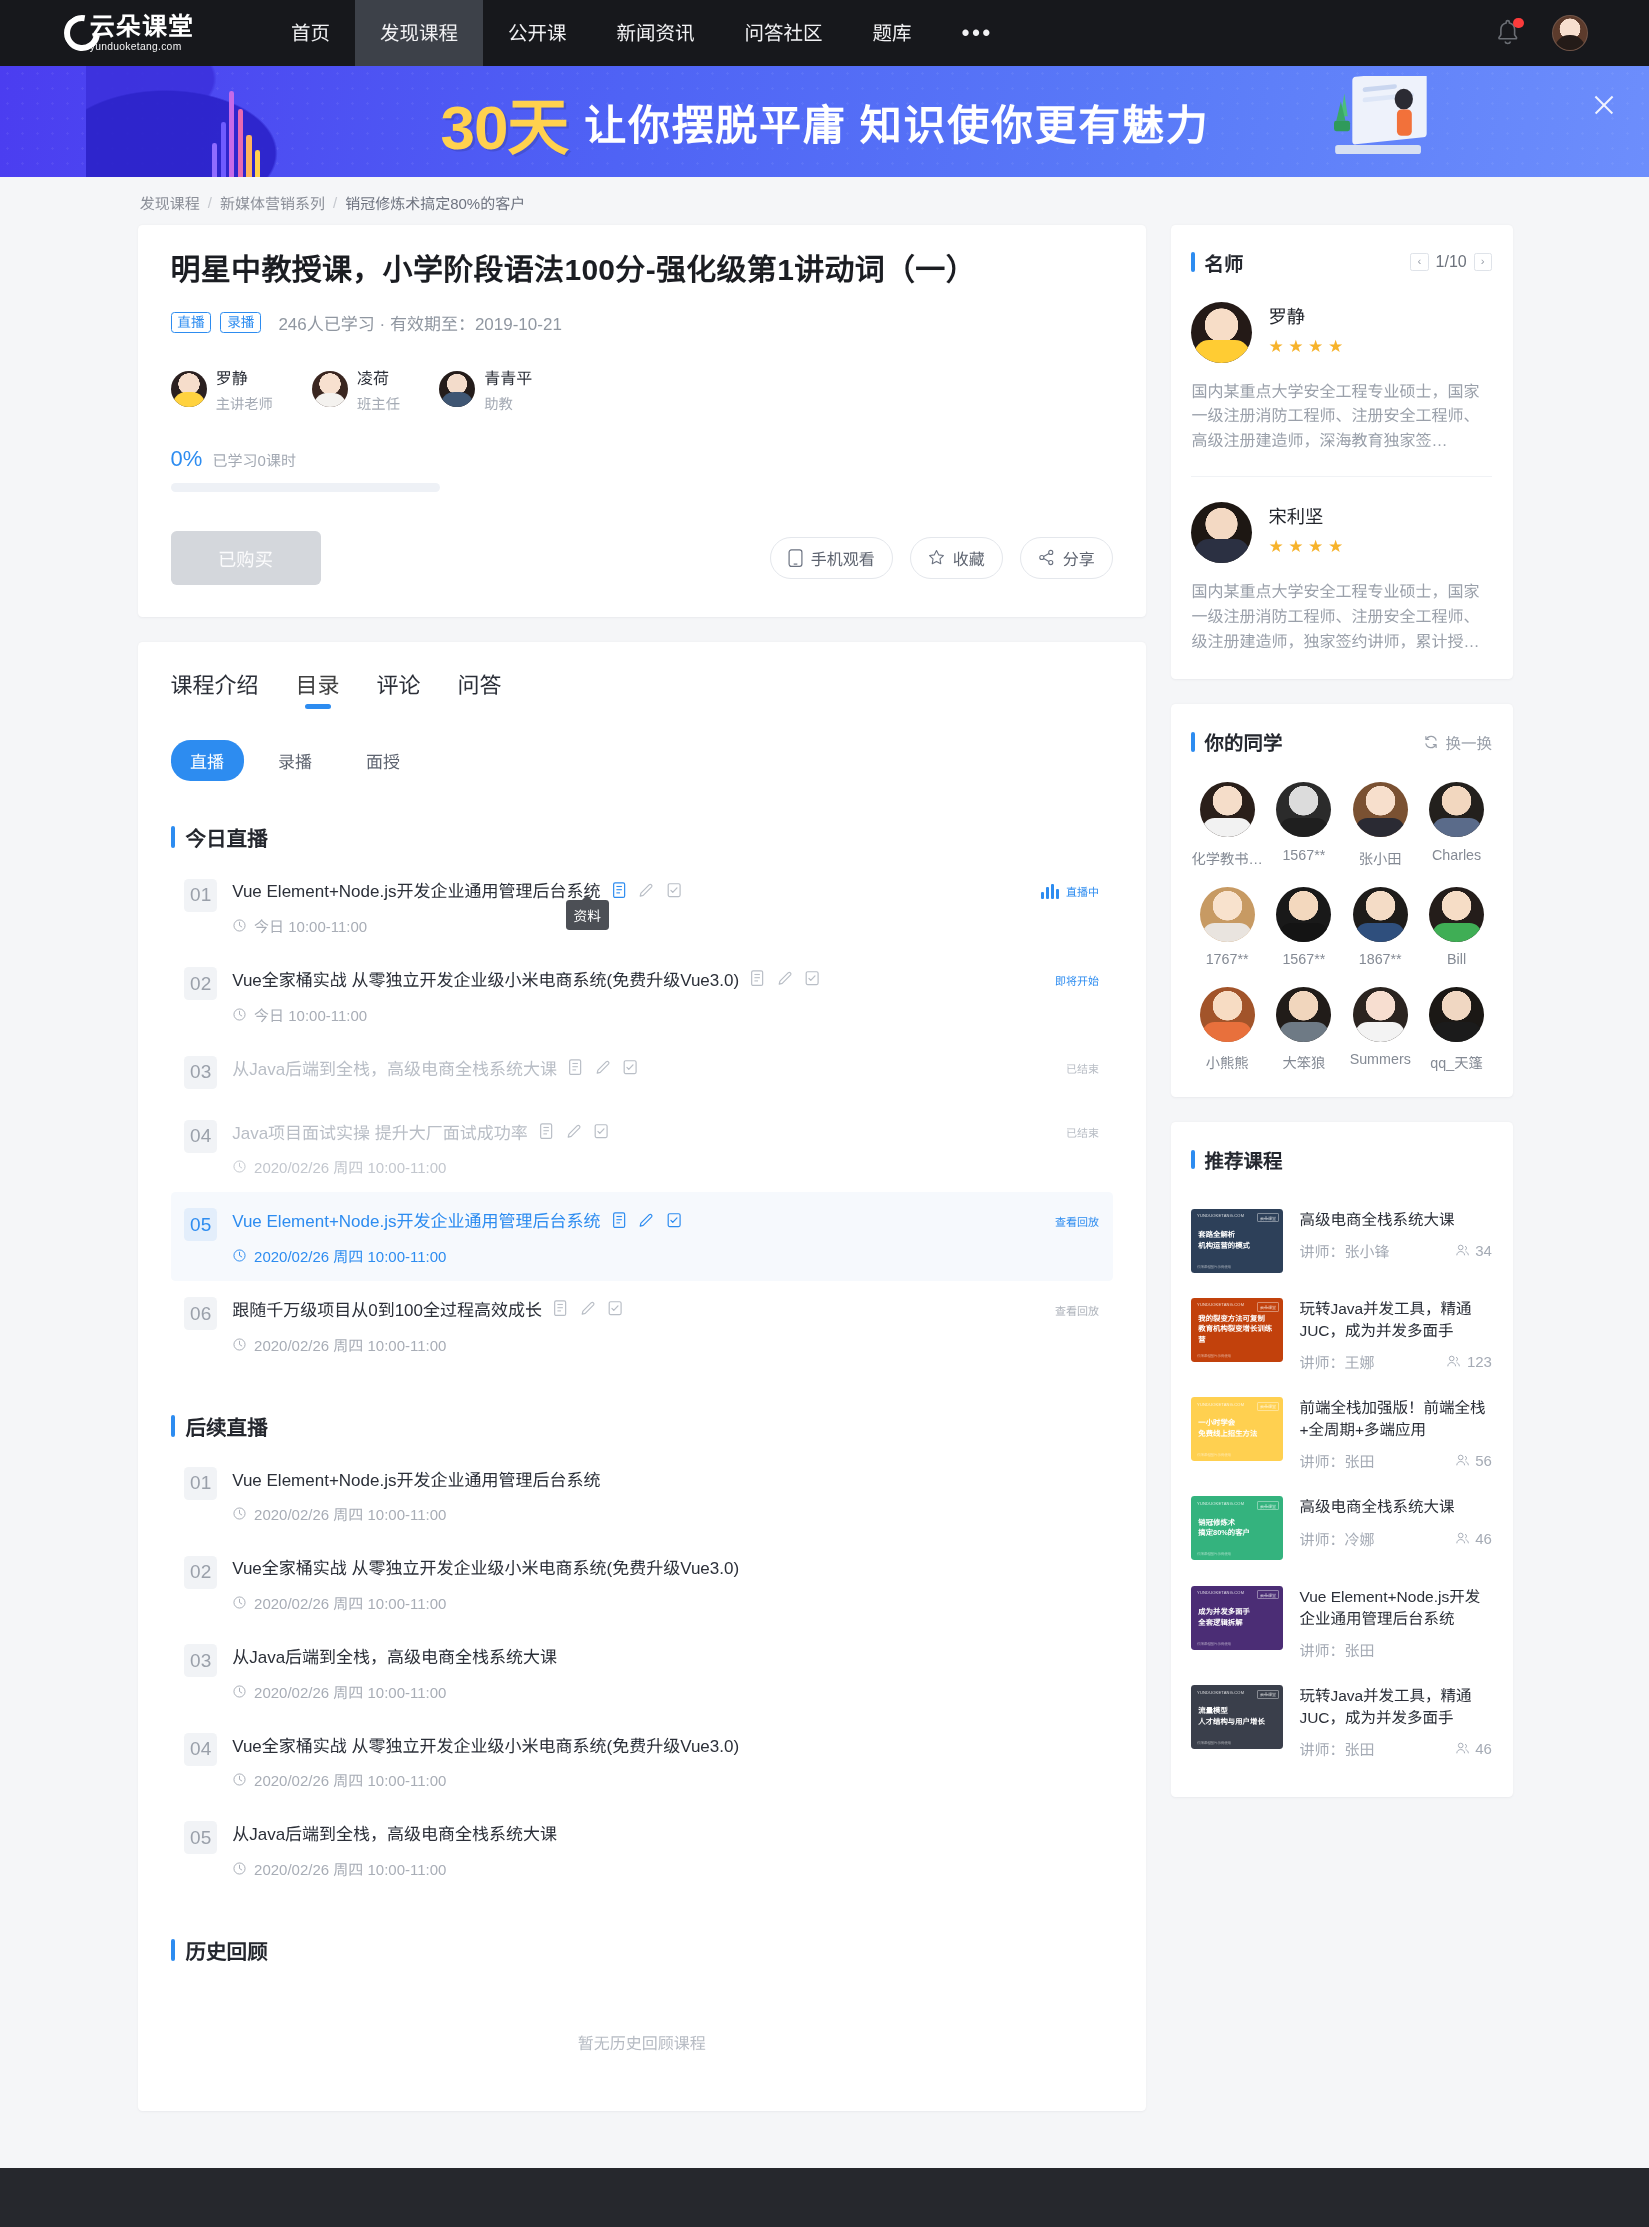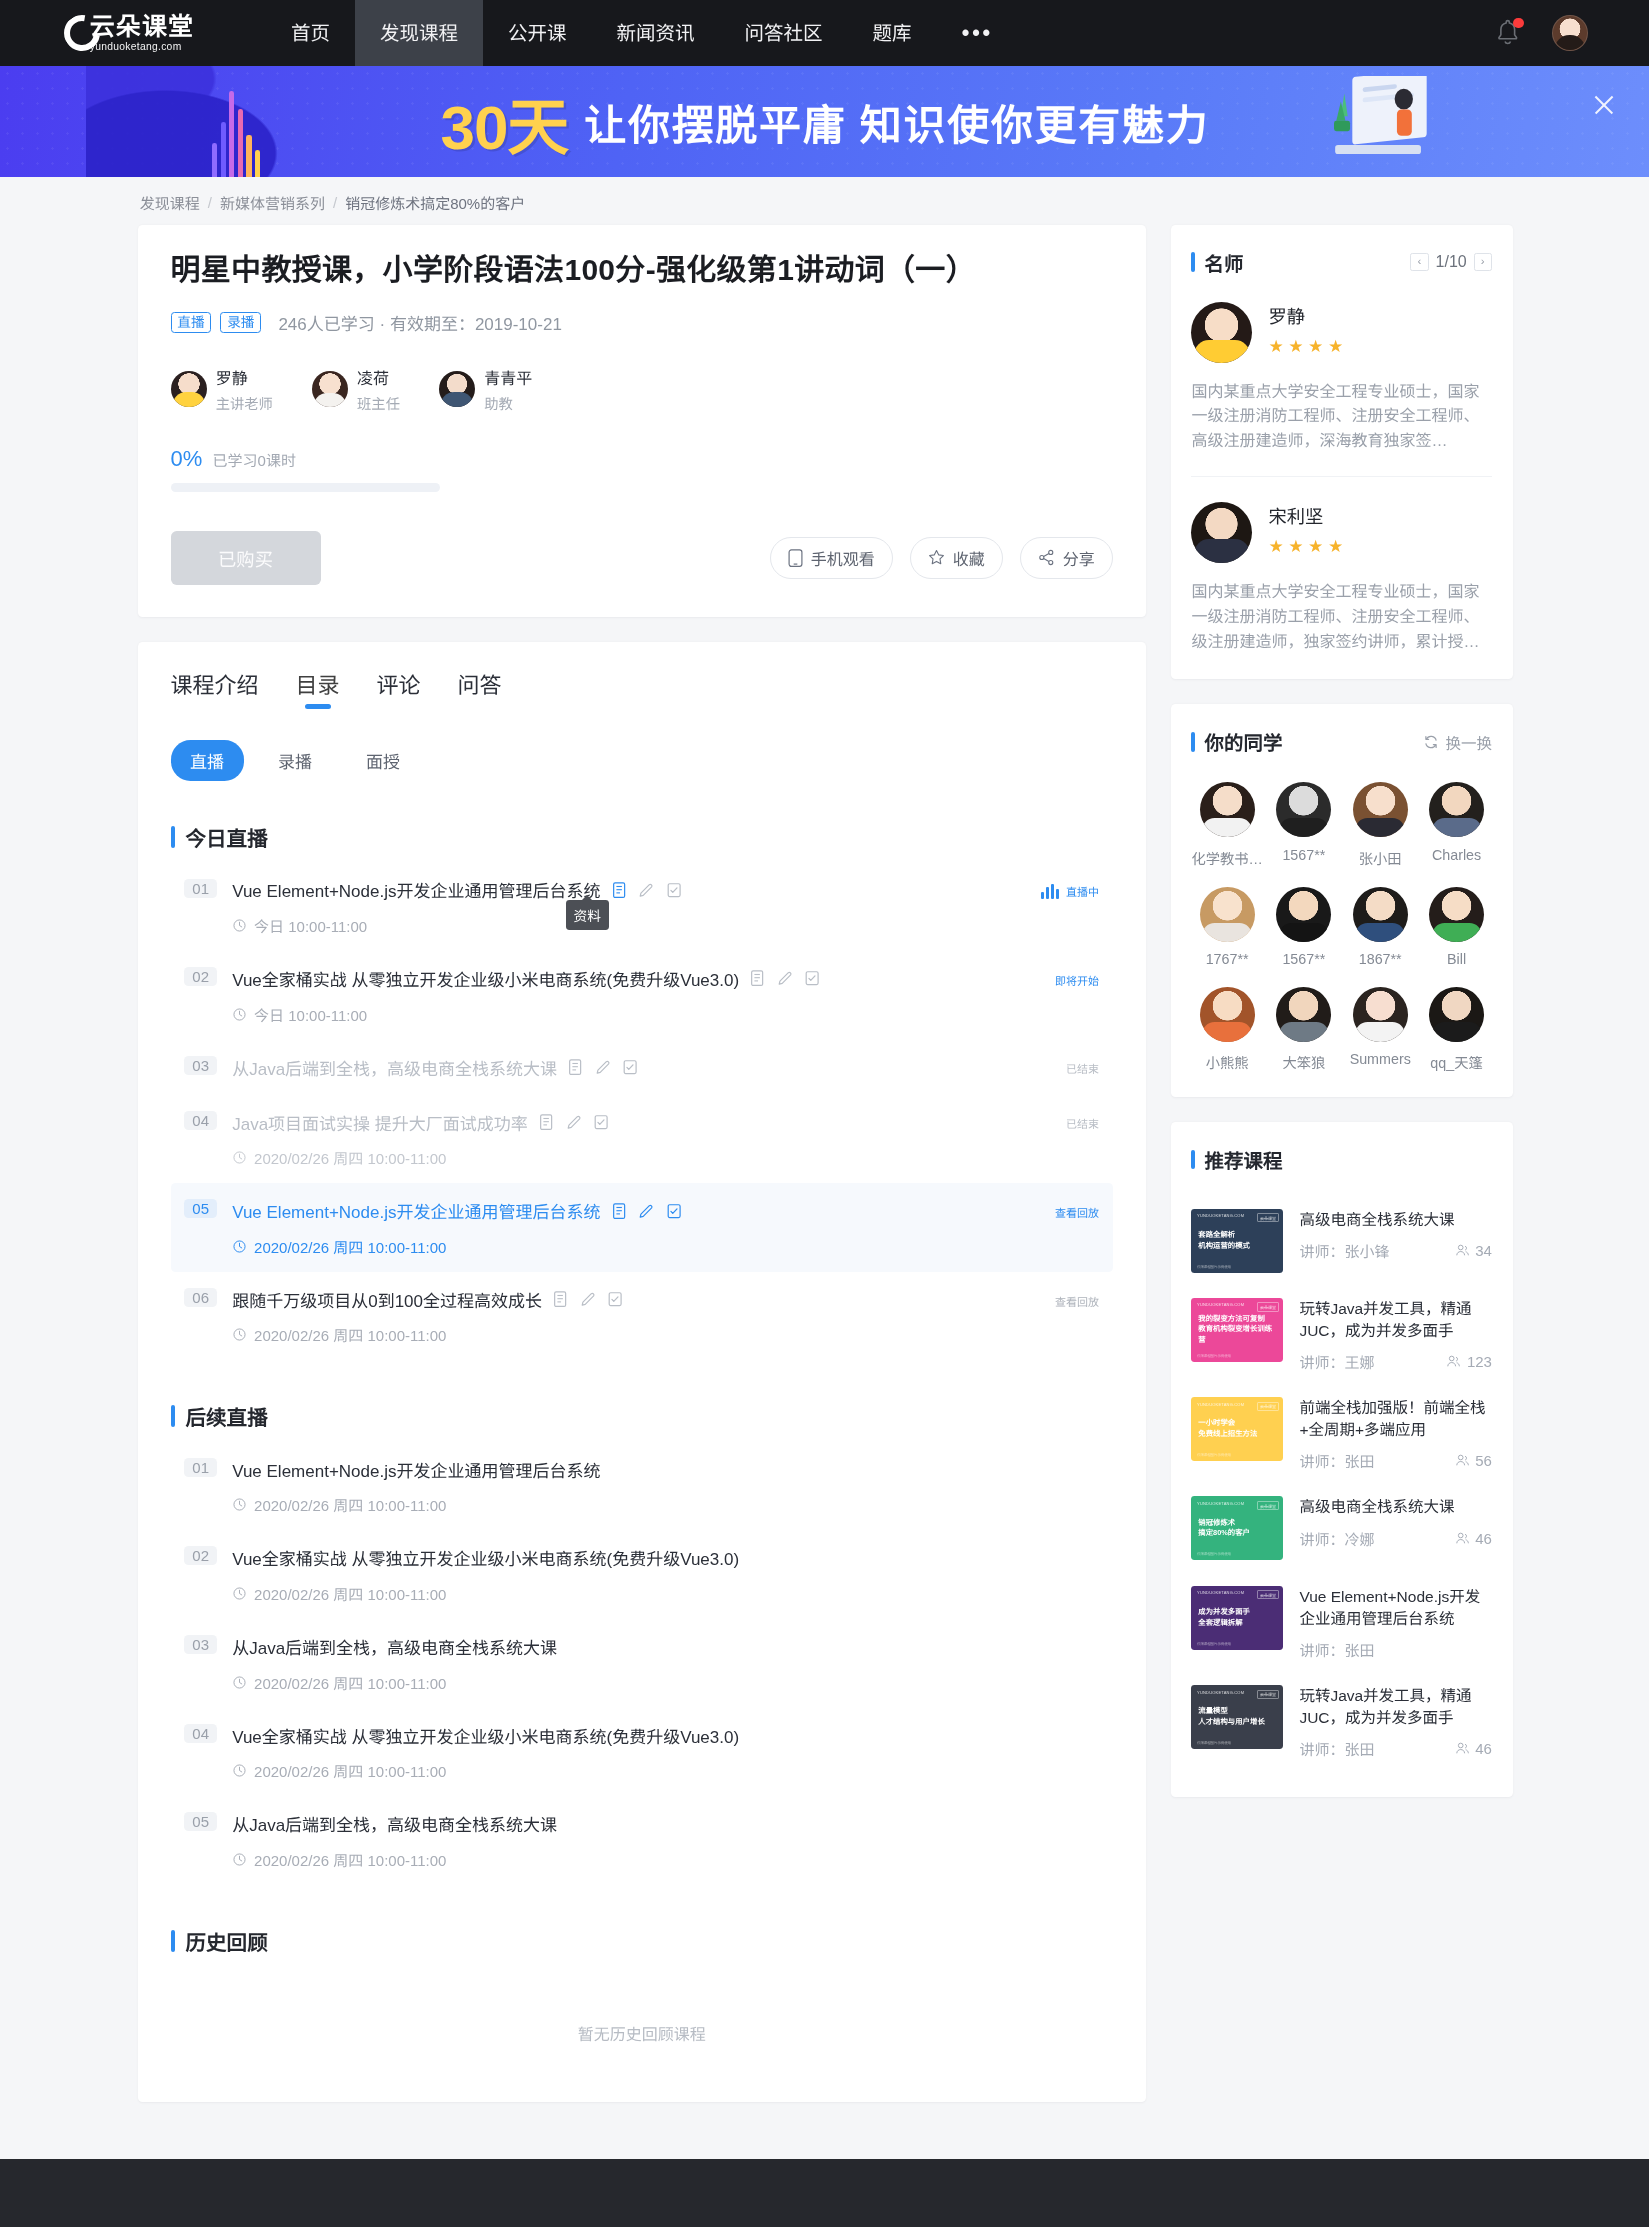--- a/index.html
+++ b/index.html
@@ -208,22 +208,22 @@
   .sec-title i { width: 4.6px; height: 22px; background: #2d8cf0; border-radius: 2.3px; display:block; }
   .sec-title span { font-size: 20.6px; font-weight: bold; color: #24272e; }
 
   
   .lesson {
     display: flex; align-items: flex-start; padding: 15px 13.7px 15px 13.7px;
     border-radius: 4.6px; position: relative;
   }
   .lesson.highlight { background: #f6f9fd; }
   .ln-no {
-    width: 33px; height: 19px; border-radius: 4.6px; background: #f1f3f6; color: #9aa0aa;
-    font-size: 15px; display: flex; align-items: center; justify-content: center; flex: none;
+    width: 33px; height: 33px; border-radius: 4.6px; background: #f1f3f6; color: #9aa0aa;
+    font-size: 19px; display: flex; align-items: center; justify-content: center; flex: none;
     margin-top: 1.1px;
   }
   .lesson.highlight .ln-no { background: #e3eefb; color: #2d8cf0; }
   .ln-body { margin-left: 15px; flex: 1; }
   .ln-title-row { display: flex; align-items: center; gap: 9.2px; flex-wrap: wrap; }
   .ln-title { font-size: 17px; color: #2b2f38; }
   .ln-title.muted { color: #b9bec6; }
   .ln-title.blue { color: #2d8cf0; }
   .ln-icons { display: flex; gap: 9.2px; align-items: center; }
   .ic { width: 18.3px; height: 18.3px; display:block; cursor: pointer; }
@@ -928,21 +928,21 @@
           <circle cx="7.6" cy="6" r="3.1" fill="none" stroke="#a5abb5" stroke-width="1.3"></circle>
           <path d="M2.4 16.4c0-3 2.3-5 5.2-5s5.2 2 5.2 5" fill="none" stroke="#a5abb5" stroke-width="1.3"></path>
           <path d="M13.4 4.3a2.7 2.7 0 0 1 0 5.2M14.2 11.7c2.2.4 3.6 2.3 3.6 4.7" fill="none" stroke="#a5abb5" stroke-width="1.2"></path>
         </svg>
         <span>34</span>
       </span>
       </div>
     </div>
             </div>
             <div class="rec">
-    <div class="rec-thumb" style="background:#ec4899">
+    <div class="rec-thumb" style="background:#c2410c">
       <span class="brand">YUNDUOKETANG.COM</span>
       <span class="badge">云朵课堂</span>
       <div class="tt">我的裂变方法可复制</div>
       <div class="tt">教育机构裂变增长训练营</div>
       <span class="foot">仅限课程图片示例使用</span>
     </div>
     <div class="rec-info">
       <div class="rec-name">玩转Java并发工具，精通JUC，成为并发多面手</div>
       <div class="rec-bottom">
         <span class="rec-teacher">讲师：王娜</span>

